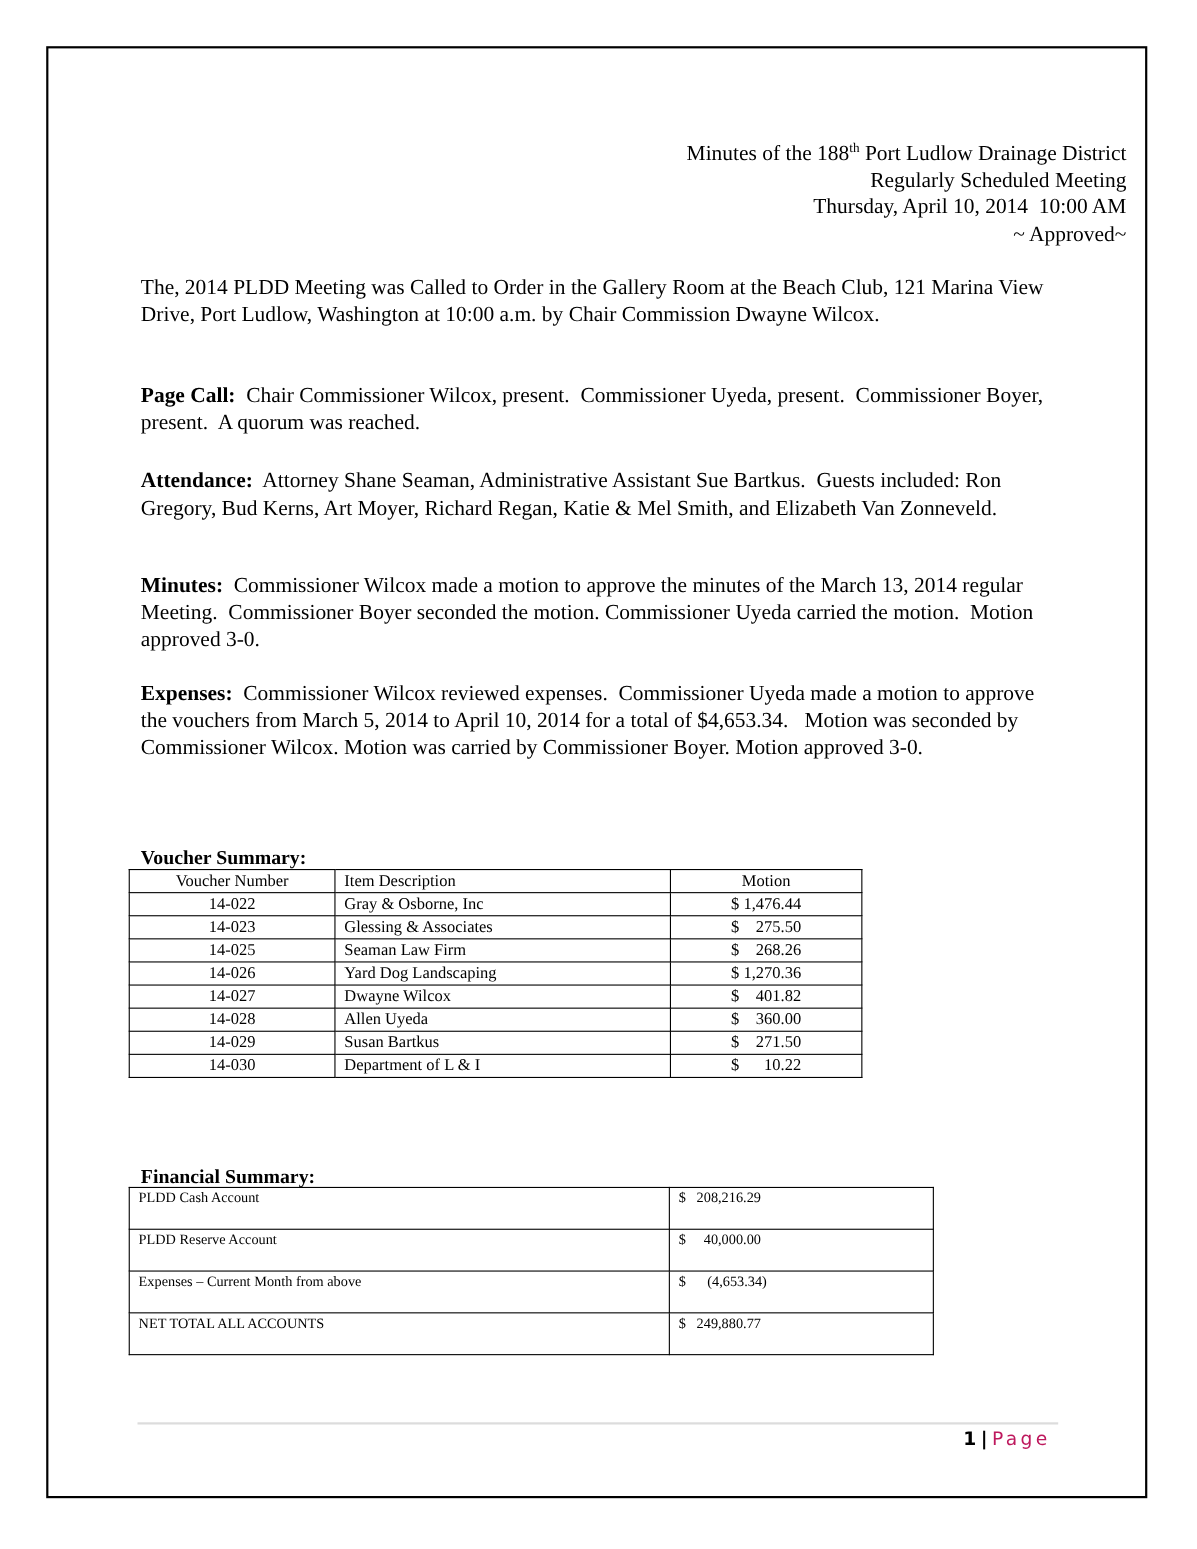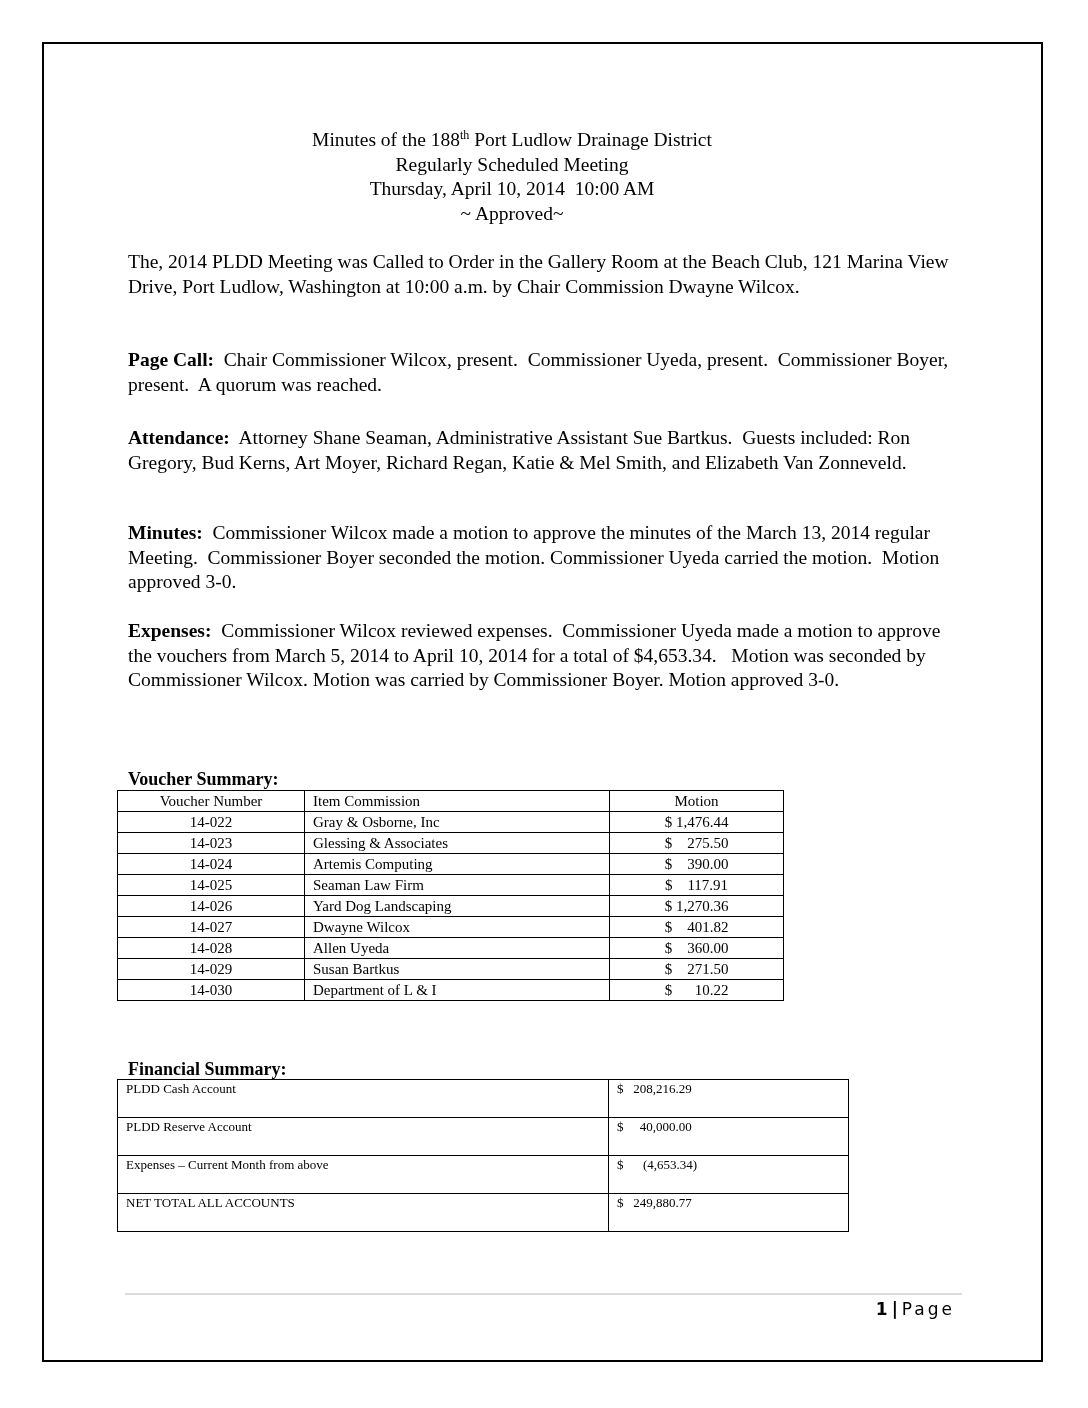--- a/index.html
+++ b/index.html
@@ -22,21 +22,21 @@
       width: 1001px;
       height: 1320px;
       border: 2px solid #000;
       box-sizing: border-box;
     }
     .title-block {
       position: absolute;
       left: 0;
       width: 1024px;
       top: 128px;
-      text-align: center;
+      text-align: right;
       font-size: 19.5px;
       line-height: 24.5px;
     }
     .title-block sup {
       font-size: 12px;
       line-height: 0;
       vertical-align: 7px;
     }
     .para {
       position: absolute;
@@ -104,21 +104,21 @@
     .footer-page {
       position: absolute;
       right: 133px;
       top: 1298px;
       font-family: "DejaVu Sans", sans-serif;
       font-size: 17px;
       line-height: 22px;
     }
     .footer-page .num { font-weight: bold; color: #000; }
     .footer-page .bar { font-weight: bold; color: #000; padding: 0 4px; }
-    .footer-page .lbl { color: #000000; letter-spacing: 3px; }
+    .footer-page .lbl { color: #be185d; letter-spacing: 3px; }
   </style>
 </head>
 <body>
 
 <div class="page-border"></div>
 
 <div class="title-block">
   <div><span>Minutes of the 188</span><sup>th</sup><span> Port Ludlow Drainage District</span></div>
   <div>Regularly Scheduled Meeting</div>
   <div style="white-space:pre;">Thursday, April 10, 2014  10:00 AM</div>
@@ -134,44 +134,39 @@
 <p class="para" style="top:521px;"><b>Minutes:</b><span style="white-space:pre-wrap;">  Commissioner Wilcox made a motion to approve the minutes of the March 13, 2014 regular Meeting.  Commissioner Boyer seconded the motion. Commissioner Uyeda carried the motion.  Motion approved 3-0.</span></p>
 
 <p class="para" style="top:619px;"><b>Expenses:</b><span style="white-space:pre-wrap;">  Commissioner Wilcox reviewed expenses.  Commissioner Uyeda made a motion to approve the vouchers from March 5, 2014 to April 10, 2014 for a total of $4,653.34.   Motion was seconded by Commissioner Wilcox. Motion was carried by Commissioner Boyer. Motion approved 3-0.</span></p>
 
 <div class="section-head" style="top:769px;">Voucher Summary:</div>
 
 <table class="voucher-table">
   <thead>
     <tr>
       <th class="c1">Voucher Number</th>
-      <th class="c2">Item Commission</th>
+      <th class="c2">Item Description</th>
       <th class="c3">Motion</th>
     </tr>
   </thead>
   <tbody>
     <tr>
       <td class="c1">14-022</td>
       <td class="c2">Gray &amp; Osborne, Inc</td>
       <td class="c3 amt">$ 1,476.44</td>
     </tr>
     <tr>
       <td class="c1">14-023</td>
       <td class="c2">Glessing &amp; Associates</td>
       <td class="c3 amt">$    275.50</td>
     </tr>
     <tr>
-      <td class="c1">14-024</td>
-      <td class="c2">Artemis Computing</td>
-      <td class="c3 amt">$    390.00</td>
-    </tr>
-    <tr>
       <td class="c1">14-025</td>
       <td class="c2">Seaman Law Firm</td>
-      <td class="c3 amt">$    117.91</td>
+      <td class="c3 amt">$    268.26</td>
     </tr>
     <tr>
       <td class="c1">14-026</td>
       <td class="c2">Yard Dog Landscaping</td>
       <td class="c3 amt">$ 1,270.36</td>
     </tr>
     <tr>
       <td class="c1">14-027</td>
       <td class="c2">Dwayne Wilcox</td>
       <td class="c3 amt">$    401.82</td>

